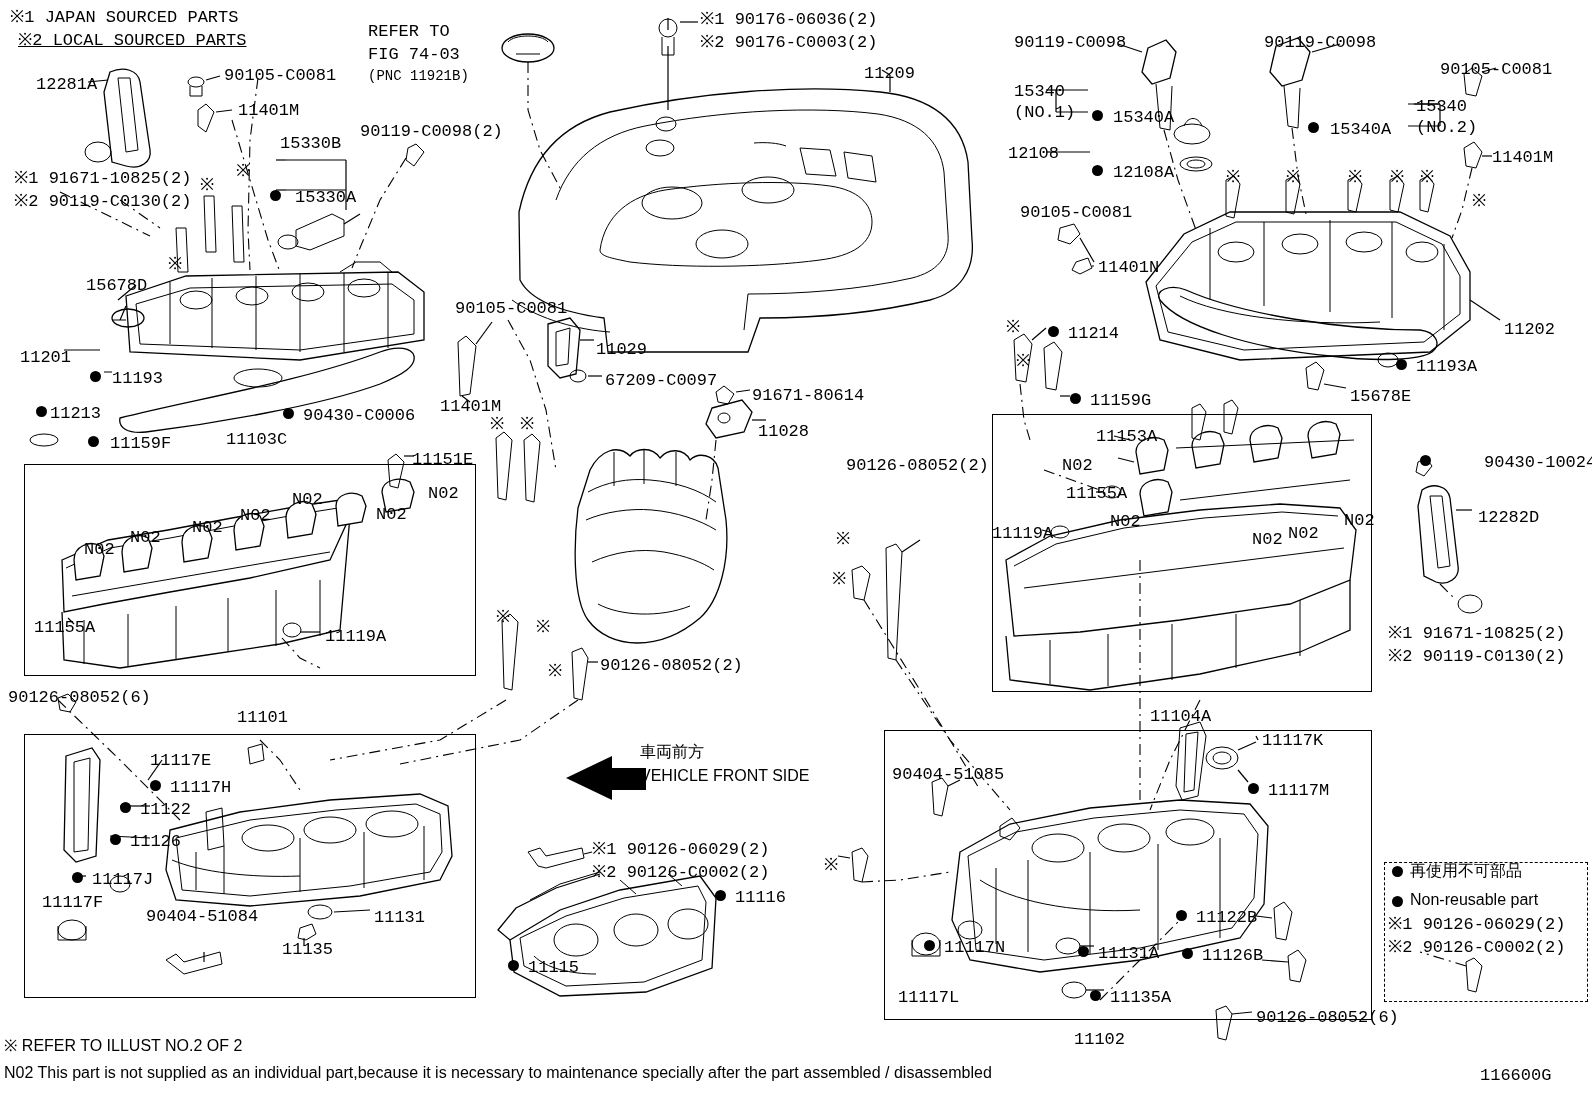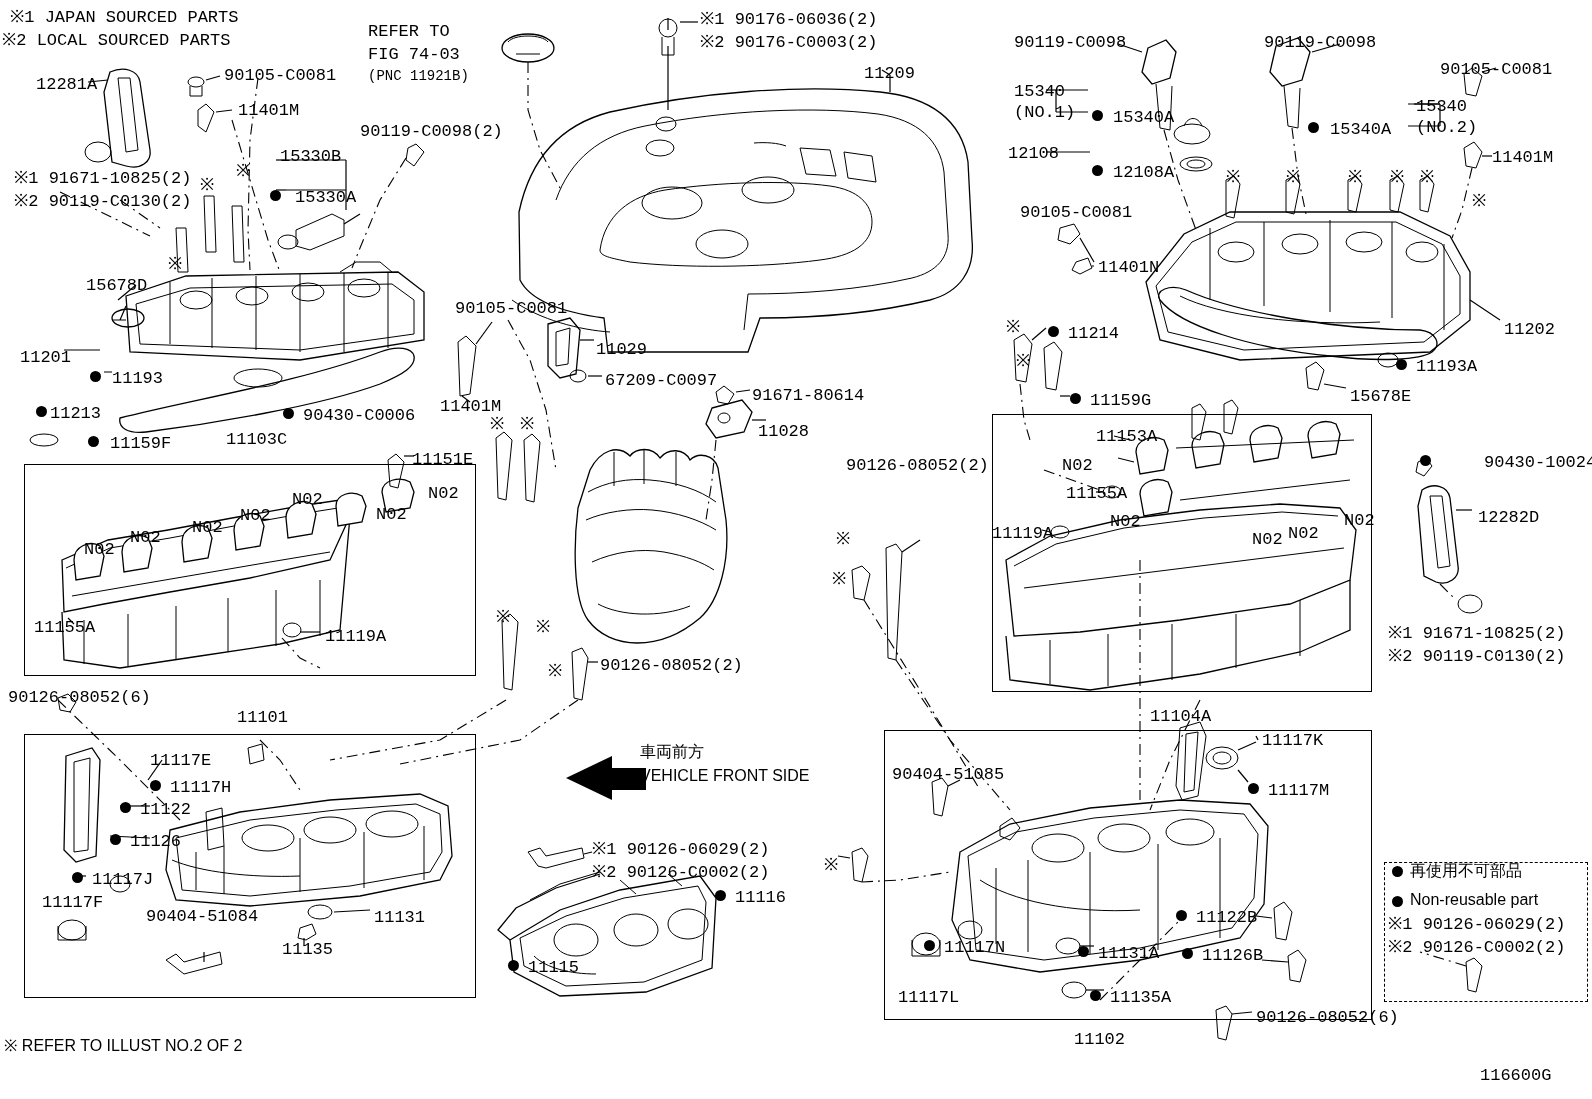--- a/index.html
+++ b/index.html
@@ -406,21 +406,21 @@
   <div class="panel" style="left:24px; top:734px; width:452px; height:264px;"></div>
   <div class="panel" style="left:992px; top:414px; width:380px; height:278px;"></div>
   <div class="panel" style="left:884px; top:730px; width:488px; height:290px;"></div>
   <div class="panel" style="left:1384px; top:862px; width:204px; height:140px; border-style:dashed;"></div>
 
   <div id="labels">
       <div class="lbl" style="left: 36px; top: 75px;">12281A</div>
       <div class="lbl" style="left: 224px; top: 66px;">90105-C0081</div>
       <div class="lbl" style="left: 238px; top: 101px;">11401M</div>
       <div class="lbl" style="left: 360px; top: 122px;">90119-C0098(2)</div>
-      <div class="lbl" style="left: 280px; top: 147px;">15330B</div>
+      <div class="lbl" style="left: 280px; top: 134px;">15330B</div>
       <div class="lbl" style="left: 295px; top: 188px;">15330A</div>
       <div class="dot" style="left: 270px; top: 190px;"></div>
       <div class="lbl" style="left: 14px; top: 169px;">※1 91671-10825(2)</div>
       <div class="lbl" style="left: 14px; top: 192px;">※2 90119-C0130(2)</div>
       <div class="lbl" style="left: 86px; top: 276px;">15678D</div>
       <div class="lbl" style="left: 20px; top: 348px;">11201</div>
       <div class="lbl" style="left: 112px; top: 369px;">11193</div>
       <div class="dot" style="left: 90px; top: 371px;"></div>
       <div class="lbl" style="left: 50px; top: 404px;">11213</div>
       <div class="dot" style="left: 36px; top: 406px;"></div>
@@ -546,30 +546,31 @@
       <div class="lbl" style="left: 1348px; top: 168px;">※</div>
       <div class="lbl" style="left: 1390px; top: 168px;">※</div>
       <div class="lbl" style="left: 1420px; top: 168px;">※</div>
       <div class="lbl" style="left: 1472px; top: 192px;">※</div>
       <div class="lbl" style="left: 836px; top: 530px;">※</div>
       <div class="lbl" style="left: 832px; top: 570px;">※</div>
       <div class="lbl" style="left: 824px; top: 856px;">※</div>
     </div>
 
   <div class="lbl" style="left:10px; top:8px;">※1 JAPAN SOURCED PARTS</div>
-  <div class="lbl" style="left:2px; top:31px;">※2 LOCAL SOURCED PARTS</div>
+  <div class="lbl" style="left:18px; top:31px;text-decoration:underline;">※2 LOCAL SOURCED PARTS</div>
 
   <div class="lbl" style="left:368px; top:22px;">REFER TO</div>
   <div class="lbl" style="left:368px; top:45px;">FIG 74-03</div>
   <div class="lbl small" style="left:368px; top:68px;">(PNC 11921B)</div>
 
   <div class="lbl jp" style="left:640px; top:742px;">車両前方</div>
   <div class="lbl sans" style="left:640px; top:766px; font-size:16px;">VEHICLE FRONT SIDE</div>
 
   <div class="dot" style="left:1392px; top:866px;"></div>
   <div class="lbl jp" style="left:1410px; top:861px;">再使用不可部品</div>
   <div class="dot" style="left:1392px; top:896px;"></div>
   <div class="lbl sans" style="left:1410px; top:890px; font-size:16px;">Non-reusable part</div>
 
   <div class="footer" style="top:1034px;">※ REFER TO ILLUST NO.2 OF 2</div>
+  <div class="footer" style="top:1064px;">N02 This part is not supplied as an individual part,because it is necessary to maintenance specially after the part assembled / disassembled</div>
   <div class="lbl" style="left:1480px; top:1066px;">116600G</div>
 
 </div>
 
 </body></html>

